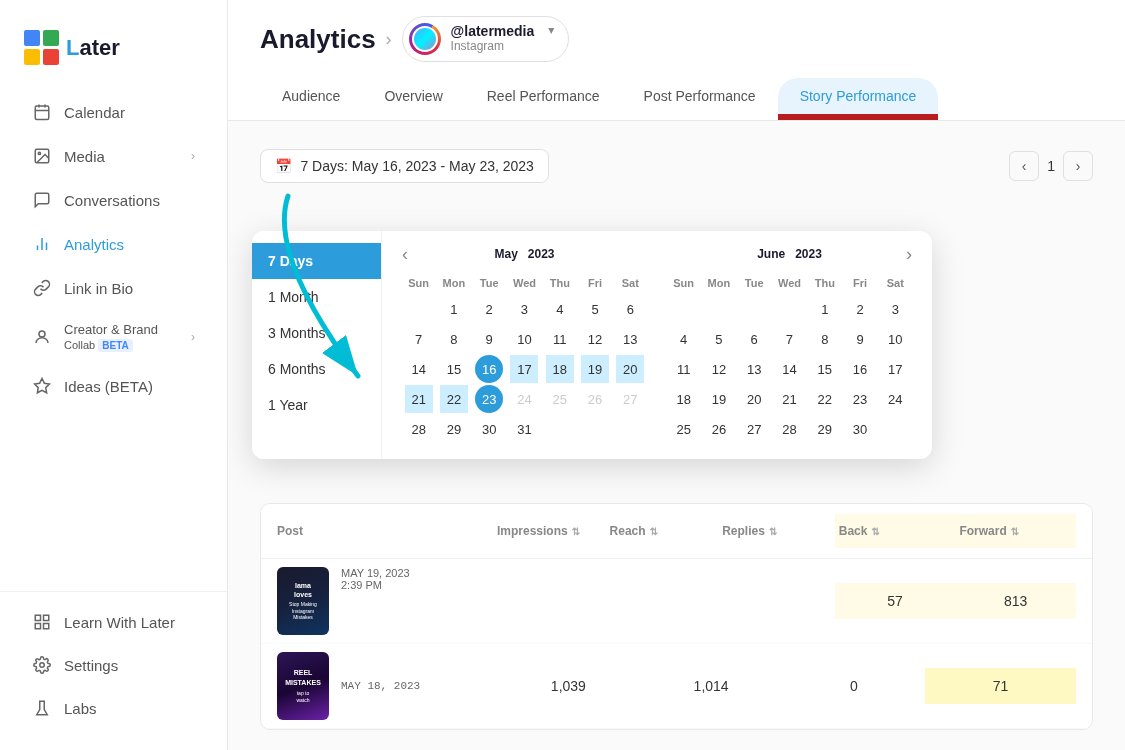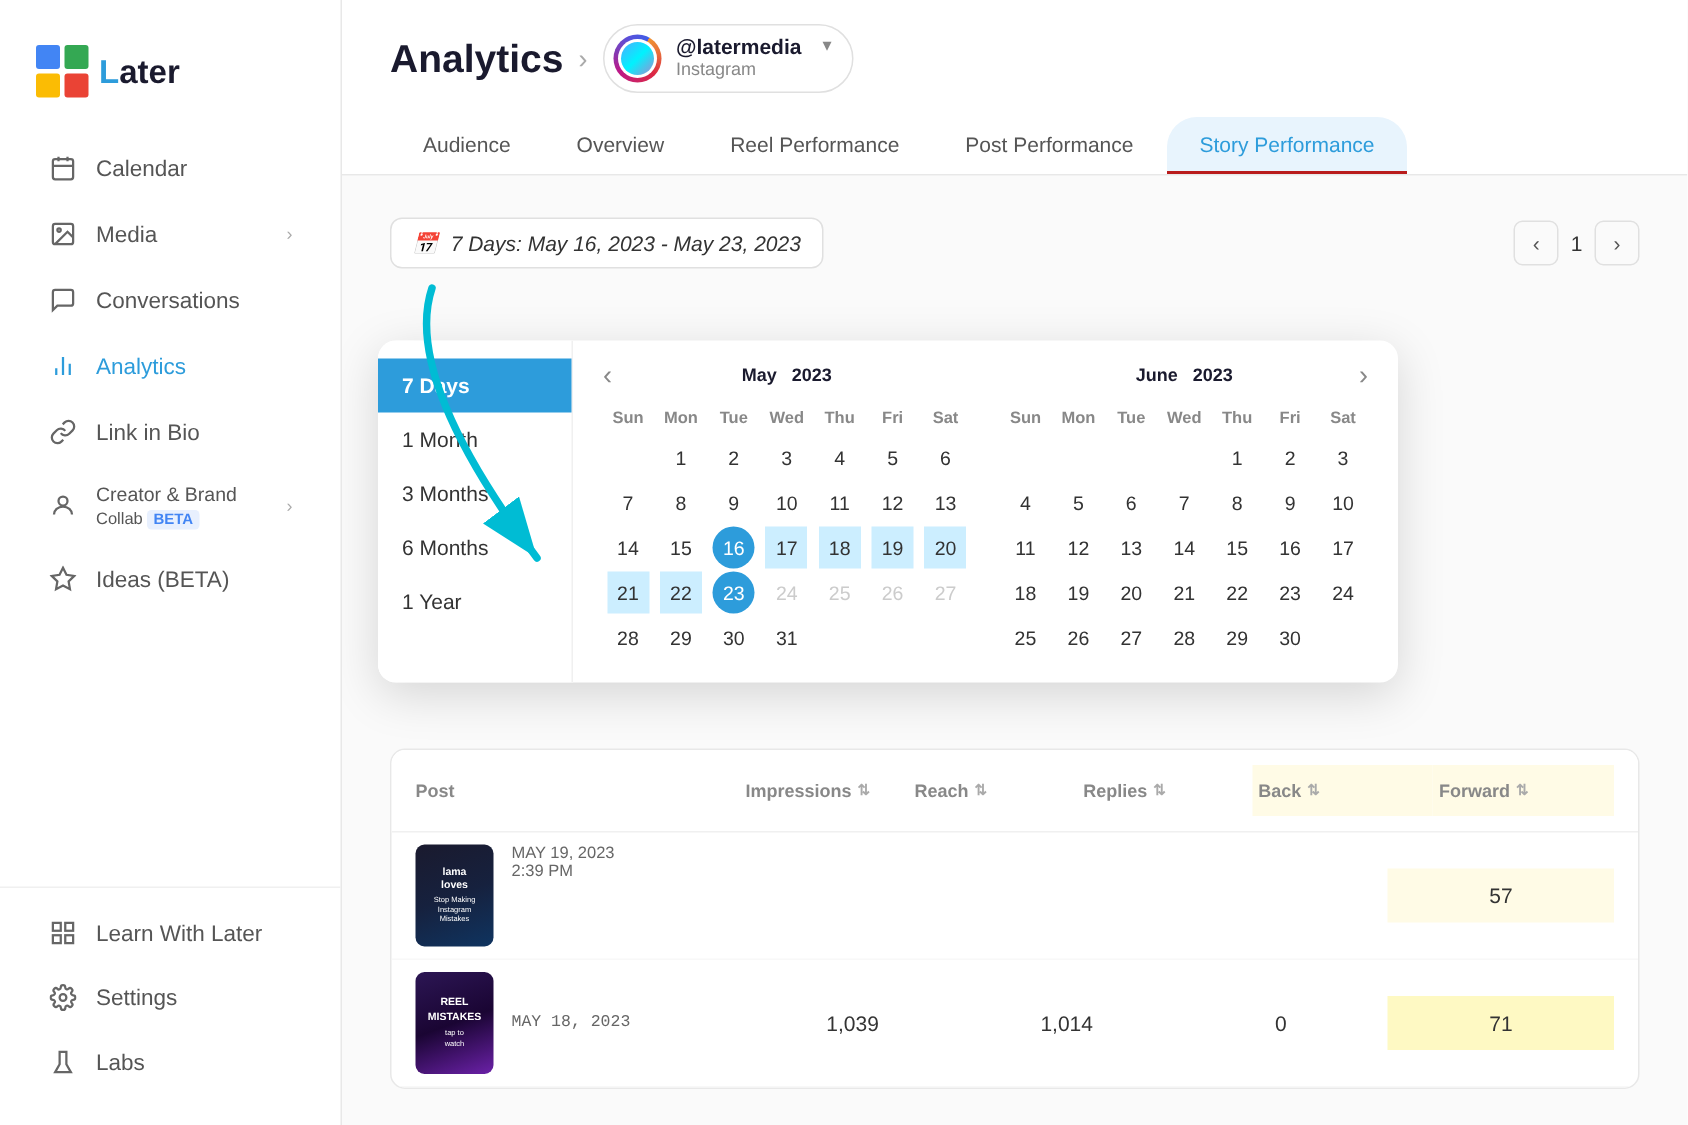--- a/index.html
+++ b/index.html
@@ -98,21 +98,21 @@
       font-weight: 500;
       color: #555;
       cursor: pointer;
       border-bottom: 2px solid transparent;
       white-space: nowrap;
     }
     .tab.active {
       background: #e8f4fd;
       color: #2d9cdb;
       border-radius: 20px 20px 0 0;
-      border-bottom: 2px solid #b91c1c;
+      border-bottom: 6px solid #b91c1c;
     }
 
     
     .content {
       flex: 1;
       padding: 28px 32px;
       overflow: hidden;
       position: relative;
     }
     .section-title { font-size: 22px; font-weight: 700; color: #1a1a2e; margin-bottom: 20px; }
@@ -122,21 +122,20 @@
       display: flex; align-items: center; gap: 16px; margin-bottom: 20px;
     }
     .date-badge {
       display: flex; align-items: center; gap: 8px;
       border: 1px solid #e0e0e0;
       border-radius: 8px;
       padding: 8px 14px;
       font-size: 14px; color: #333;
       background: #fff;
       cursor: pointer;
-      font-style: italic;
     }
     .cal-icon { color: #555; }
     .page-nav { display: flex; align-items: center; gap: 8px; margin-left: auto; }
     .page-nav button {
       background: none; border: 1px solid #e0e0e0; border-radius: 6px;
       width: 30px; height: 30px; cursor: pointer; font-size: 14px; color: #555;
     }
     .page-num { font-size: 14px; color: #333; }
 
     
@@ -543,20 +542,21 @@
               <div style="font-weight:700;font-size:7px">lama<br>loves</div>
               <div style="margin-top:2px;font-size:5px">Stop Making<br>Instagram<br>Mistakes</div>
             </div>
           </div>
           <div style="font-size:11px;color:#666;">MAY 19, 2023<br>2:39 PM</div>
         </div>
         <div style="flex:1;text-align:center;"></div>
         <div style="flex:1;text-align:center;"></div>
         <div style="flex:1;text-align:center;"></div>
         <div style="flex:1;text-align:center;background:#fffbe6;padding:10px 4px;font-size:14px;color:#333;">57</div>
+        <div style="flex:1;text-align:center;background:#fffbe6;padding:10px 4px;font-size:14px;color:#333;">813</div>
       </div>
 
       <div style="display:flex; align-items:center; border-bottom:1px solid #f8f8f8; padding: 8px 16px;">
         <div style="width: 220px; display: flex; align-items: center; gap: 12px;">
           <div style="width:52px;height:68px;border-radius:6px;background:linear-gradient(160deg,#2c1654,#1a0533,#6b21a8);display:flex;align-items:center;justify-content:center;flex-shrink:0;">
             <div style="color:#fff;font-size:6px;text-align:center;padding:3px;line-height:1.4">
               <div style="font-size:7px;font-weight:bold">REEL<br>MISTAKES</div>
               <div style="font-size:5px;margin-top:2px">tap to<br>watch</div>
             </div>
           </div>

